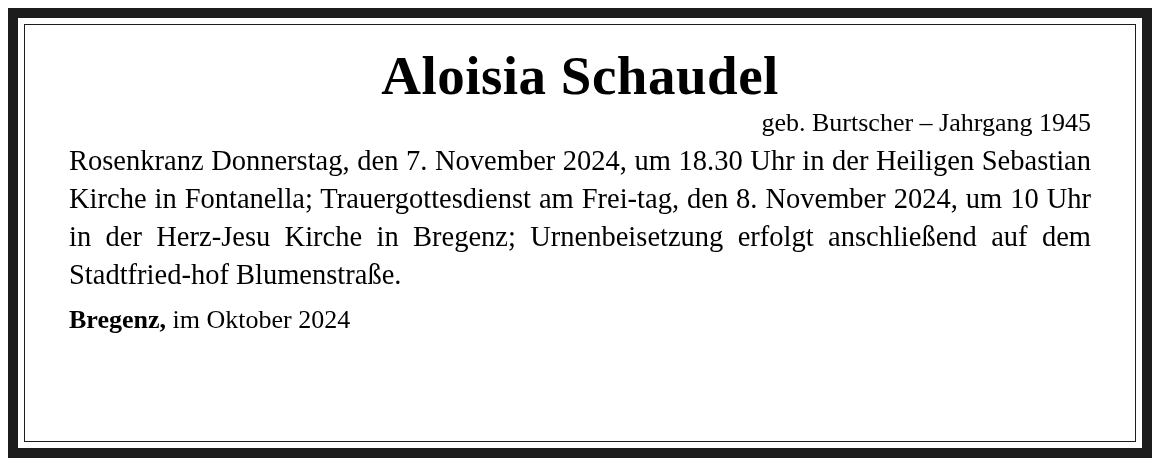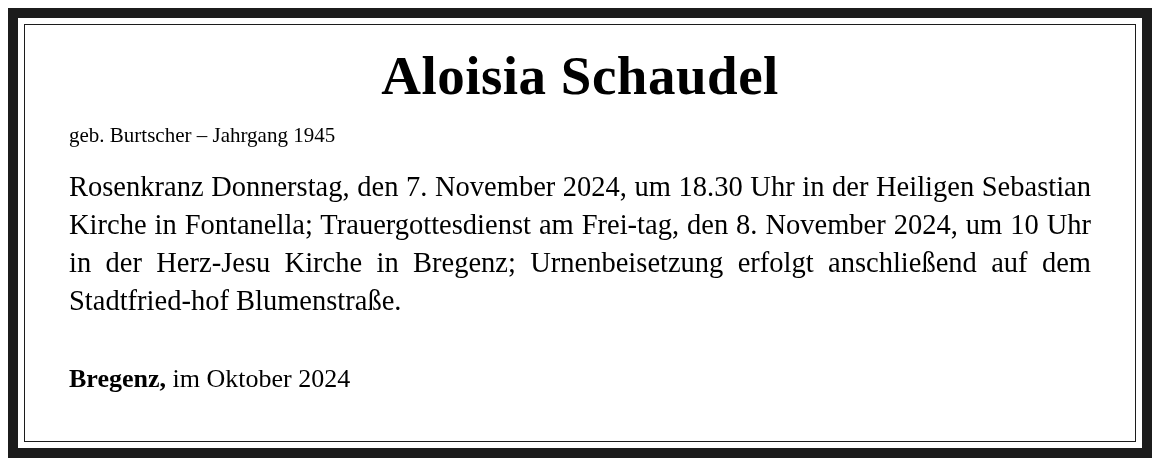--- a/index.html
+++ b/index.html
@@ -31,48 +31,47 @@
   }
   .frame-inner {
     box-sizing: border-box;
     width: 100%;
     height: 100%;
     border: 1px solid #1c1c1c;
     background: #ffffff;
     padding: 18px 44px 10px 44px;
     display: flex;
     flex-direction: column;
-    gap: 16px;
   }
   .deceased-name {
     text-align: center;
     font-size: 55px;
     font-weight: bold;
     letter-spacing: 0.5px;
     line-height: 1.05;
     margin: 4px 0 2px 0;
     white-space: nowrap;
   }
   .subtitle {
-    text-align: left;
-    font-size: 21px;
+    text-align: right;
+    font-size: 26px;
     line-height: 1.2;
     margin: 0 0 4px 0;
   }
   .body-text {
     font-size: 28.5px;
     line-height: 1.33;
     text-align: justify;
     text-align-last: left;
     hyphens: manual;
   }
   .closing {
     font-size: 26px;
     line-height: 1.3;
-    margin-top: 26px;
+    margin-top: 9px;
   }
   .closing .place {
     font-weight: bold;
   }
 </style>
 </head>
 <body>
 
 <div class="notice">
   <div class="frame-outer">

